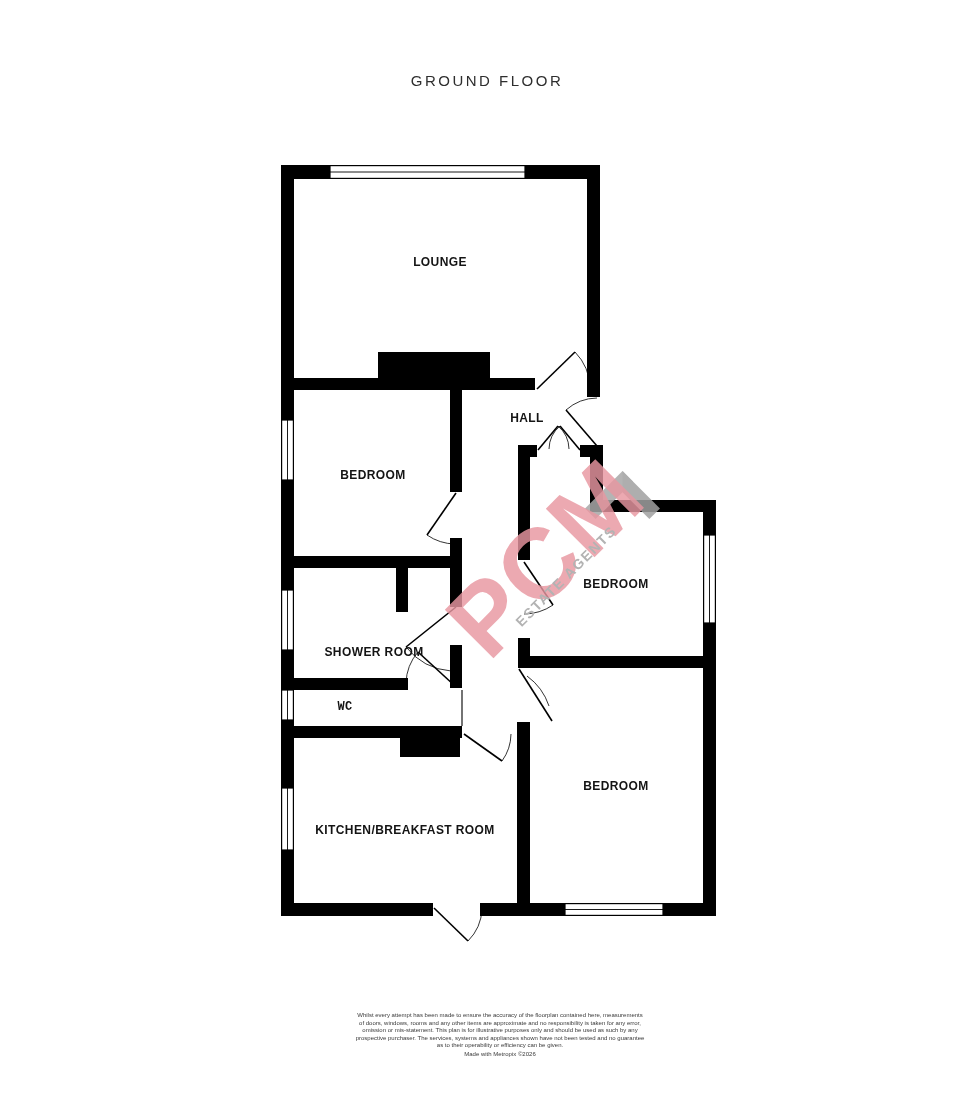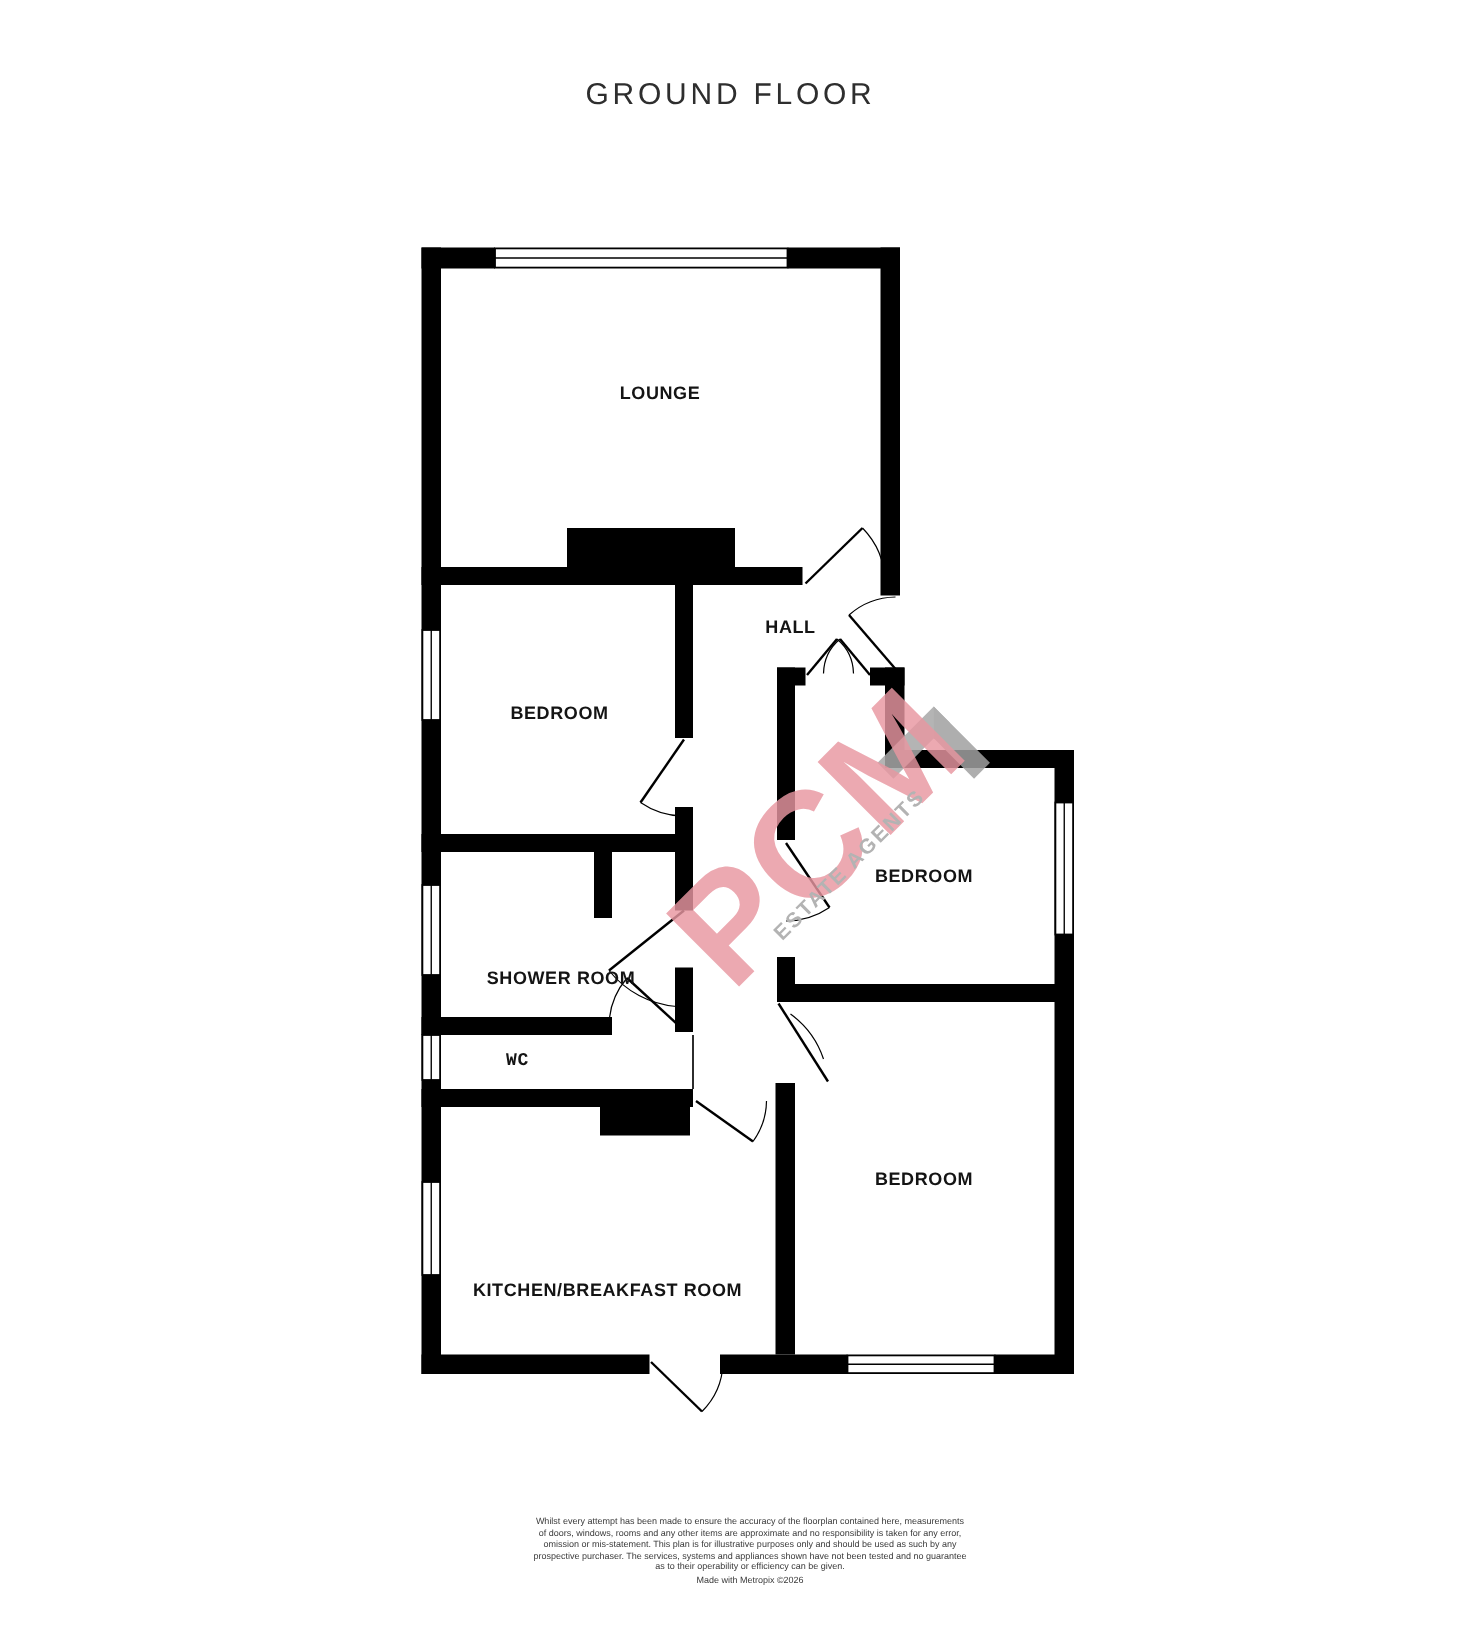--- a/index.html
+++ b/index.html
@@ -1,32 +1,32 @@
 <!DOCTYPE html>
 <html><head>
 <meta charset="utf-8">
 <style>
   html,body{margin:0;padding:0;background:#ffffff;}
   body{width:980px;height:1098px;position:relative;font-family:"Liberation Sans",sans-serif;overflow:hidden;}
 
   .page-title{
-    position:absolute;left:487px;top:64px;transform:translate(-50%,-50%);
-    font-size:20px;letter-spacing:2.5px;color:#2e2e2e;white-space:nowrap;
+    position:absolute;left:487px;top:80px;transform:translate(-50%,-50%);
+    font-size:15px;letter-spacing:2.5px;color:#2e2e2e;white-space:nowrap;
   }
 
   .room-label{
     position:absolute;transform:translate(-50%,-50%);
     font-weight:bold;font-size:12px;letter-spacing:0.4px;color:#141414;white-space:nowrap;
   }
   .lbl-lounge{left:440px;top:262px;}
   .lbl-hall{left:527px;top:418px;}
   .lbl-bedroom-left{left:373px;top:475px;}
   .lbl-shower{left:374px;top:638px;margin-top:14px;}
   .lbl-wc{left:345px;top:707px;font-family:Liberation Mono, monospace;}
-  .lbl-kitchen{left:405px;top:860px;}
+  .lbl-kitchen{left:405px;top:830px;}
   .lbl-bedroom-mid{left:616px;top:584px;}
   .lbl-bedroom-bottom{left:616px;top:786px;}
 
   .floorplan-svg{position:absolute;left:0;top:0;}
 
   .wm-brand{
     position:absolute;left:545px;top:558px;
     transform:translate(-50%,-50%) rotate(-45deg);
     font-size:100px;font-weight:bold;letter-spacing:2px;
     color:#e897a1;opacity:0.82;white-space:nowrap;z-index:3;

